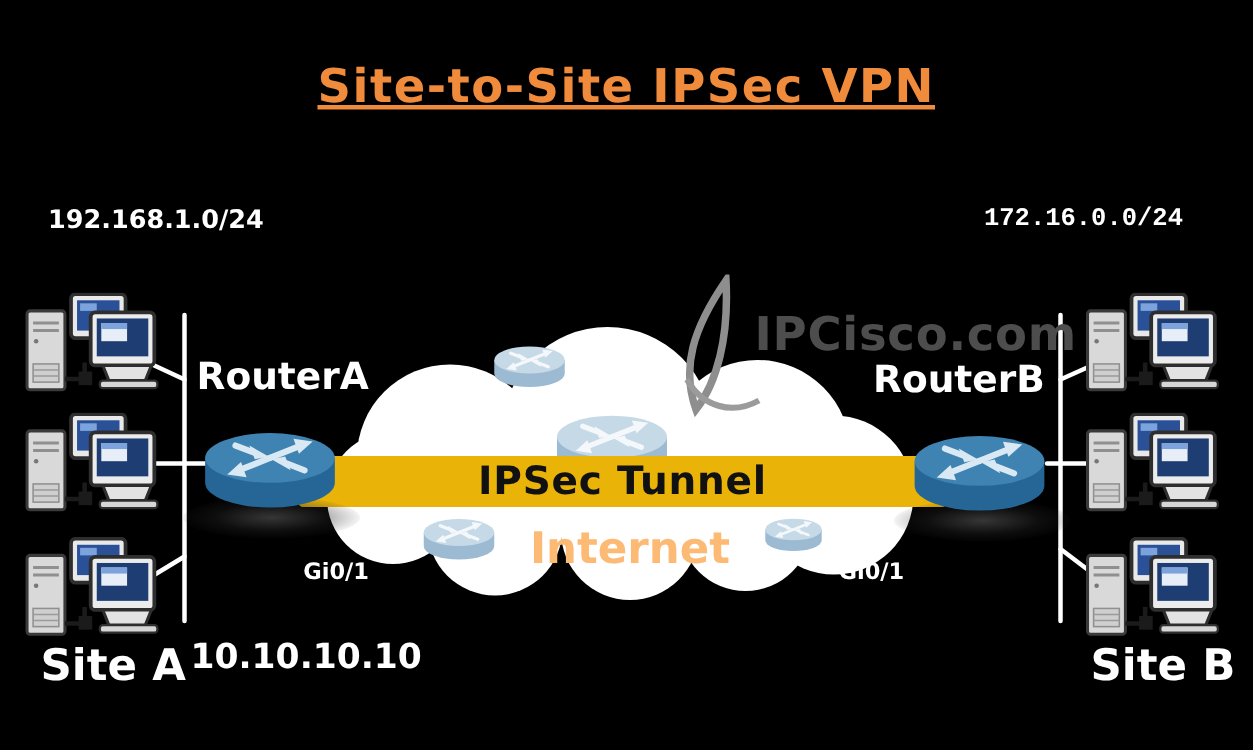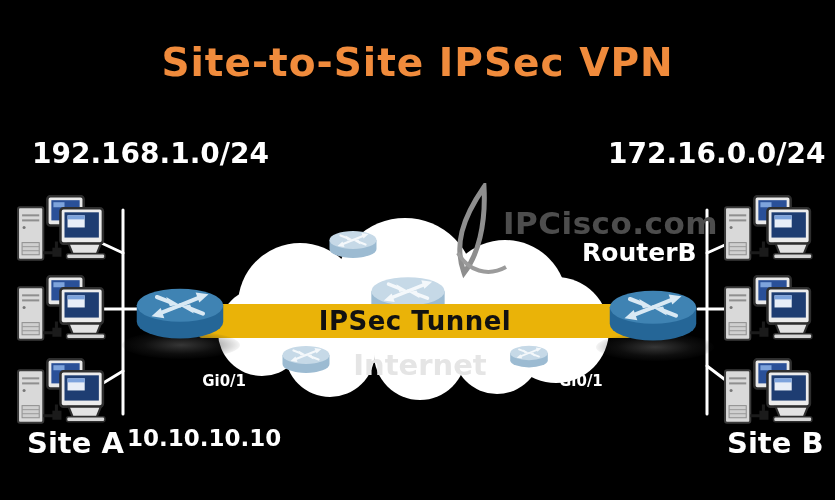--- a/index.html
+++ b/index.html
@@ -3,47 +3,47 @@
 <meta charset="utf-8">
 <style>
   html,body{margin:0;padding:0;background:#000;}
   .stage{
     position:relative;width:835px;height:500px;background:#000;overflow:hidden;
     font-family:"DejaVu Sans","Liberation Sans",sans-serif;
   }
   .abs{position:absolute;}
   .title{
     left:0;right:0;top:40px;text-align:center;
-    font-size:39px;font-weight:800;color:#F08B3C;letter-spacing:1px;
+    font-size:31px;font-weight:800;color:#F08B3C;letter-spacing:1px;text-decoration:underline;
   }
   .lbl{color:#fff;font-weight:700;white-space:nowrap;}
-  .subnet{font-size:28px;}
+  .subnet{font-size:17px;}
   .subnet-left{left:32px;top:137px;}
-  .subnet-right{left:608px;top:137px;}
+  .subnet-right{left:656px;top:137px;font-family:Liberation Mono, monospace;}
   .router-label{font-size:25px;}
   .router-label-a{left:131px;top:236px;}
   .router-label-b{left:582px;top:238px;text-align:center;}
   .if-label{font-size:15px;}
   .if-a{left:140px;top:372px;width:106px;text-align:right;}
   .if-b{left:559px;top:372px;}
   .ip-label{font-size:23px;}
   .ip-a{left:127px;top:397px;margin-top:28px;}
   .ip-b{left:556px;top:397px;}
   .site-label{font-size:29px;font-weight:800;}
   .site-a{left:27px;top:426px;}
   .site-b{left:727px;top:426px;}
   .wires{left:0;top:0;width:835px;height:500px;pointer-events:none;}
   .cloud-svg{left:0;top:0;width:835px;height:500px;}
   .band{
     left:199px;top:304px;width:432px;height:34px;background:#eab308;border-radius:3px;
     display:flex;align-items:center;justify-content:center;
   }
   .band-text{font-size:26px;font-weight:800;color:#111;letter-spacing:0.5px;}
   .internet{left:340px;top:348px;width:160px;text-align:center;
-    font-size:29px;font-weight:800;color:#e5e5e5;}
+    font-size:29px;font-weight:800;color:#fdba74;}
   .watermark-text{left:503px;top:205px;font-size:31px;font-weight:700;color:#4d4d4d;letter-spacing:0.5px;}
   .router-shadow{
     width:118px;height:28px;border-radius:50%;
     background:radial-gradient(ellipse at center, rgba(90,90,90,0.6) 0%, rgba(40,40,40,0.35) 45%, rgba(0,0,0,0) 75%);
   }
   .shadow-a{left:122px;top:331px;}
   .shadow-b{left:596px;top:333px;}
   .rt-main{--top:#3f83b3;--side:#256697;--arrow:#d9e9f4;}
   .rt-cloud{--top:#c6d9e7;--side:#9cbbd2;--arrow:#f4f8fb;}
   .hidden-defs{position:absolute;width:0;height:0;overflow:hidden;}
@@ -166,20 +166,21 @@
   <svg class="abs" style="left:450px;top:183px;width:58px;height:96px" viewBox="0 0 58 96">
     <path d="M34,4 C12,36 4,62 14,90 C28,72 36,42 34,4 Z" fill="none" stroke="#8e8e8e" stroke-width="5"></path>
     <path d="M8,70 C18,88 38,94 56,84" fill="none" stroke="#9b9b9b" stroke-width="4"></path>
   </svg>
   <div class="abs watermark-text">IPCisco.com</div>
 
   <div class="abs router-shadow shadow-a"></div>
   <svg class="abs rt-main" style="left:134px;top:285px;width:92px;height:59px">
       <use href="#sym-router"></use>
     </svg>
+  <div class="abs lbl router-label router-label-a">RouterA</div>
 
   <div class="abs router-shadow shadow-b"></div>
   <svg class="abs rt-main" style="left:607px;top:287px;width:92px;height:59px">
       <use href="#sym-router"></use>
     </svg>
   <div class="abs lbl router-label router-label-b">RouterB</div>
 
   <div class="abs lbl if-label if-a">Gi0/1</div>
   <div class="abs lbl ip-label ip-a">10.10.10.10</div>
   <div class="abs lbl if-label if-b">Gi0/1</div>

